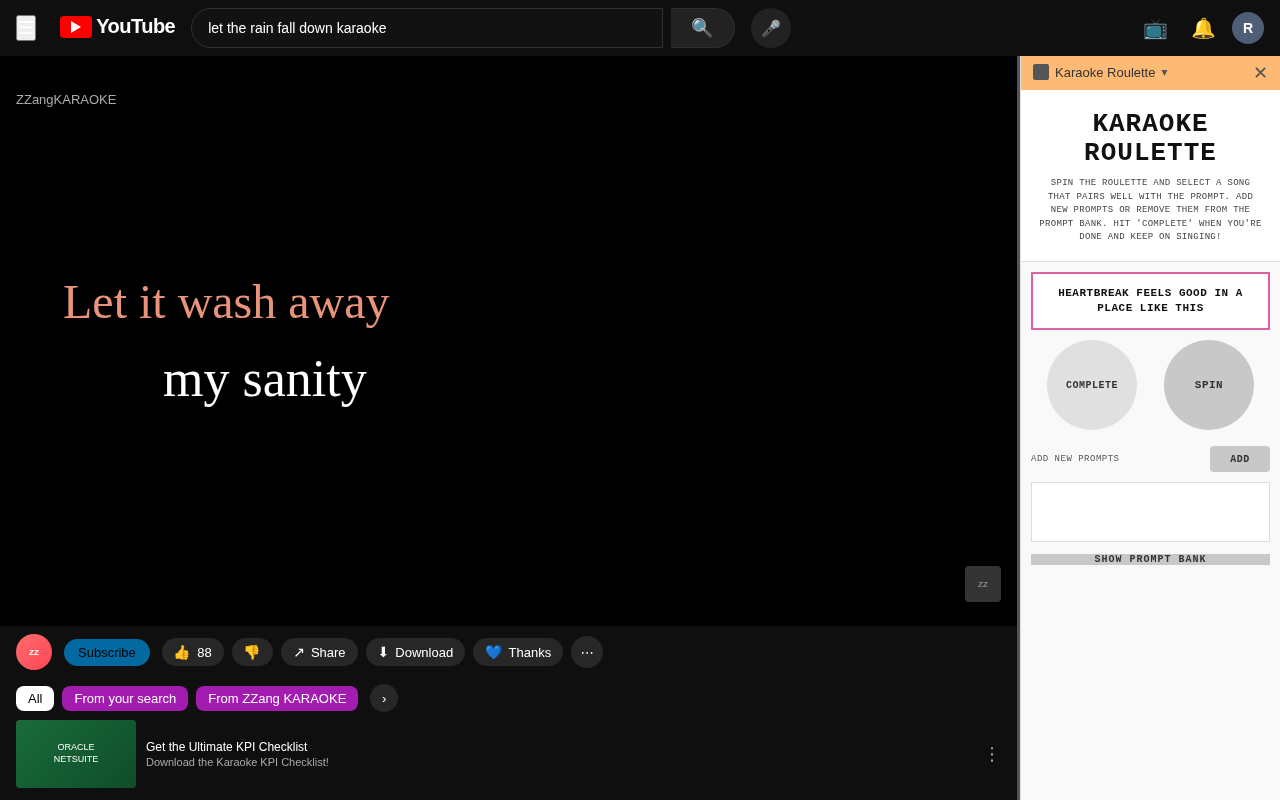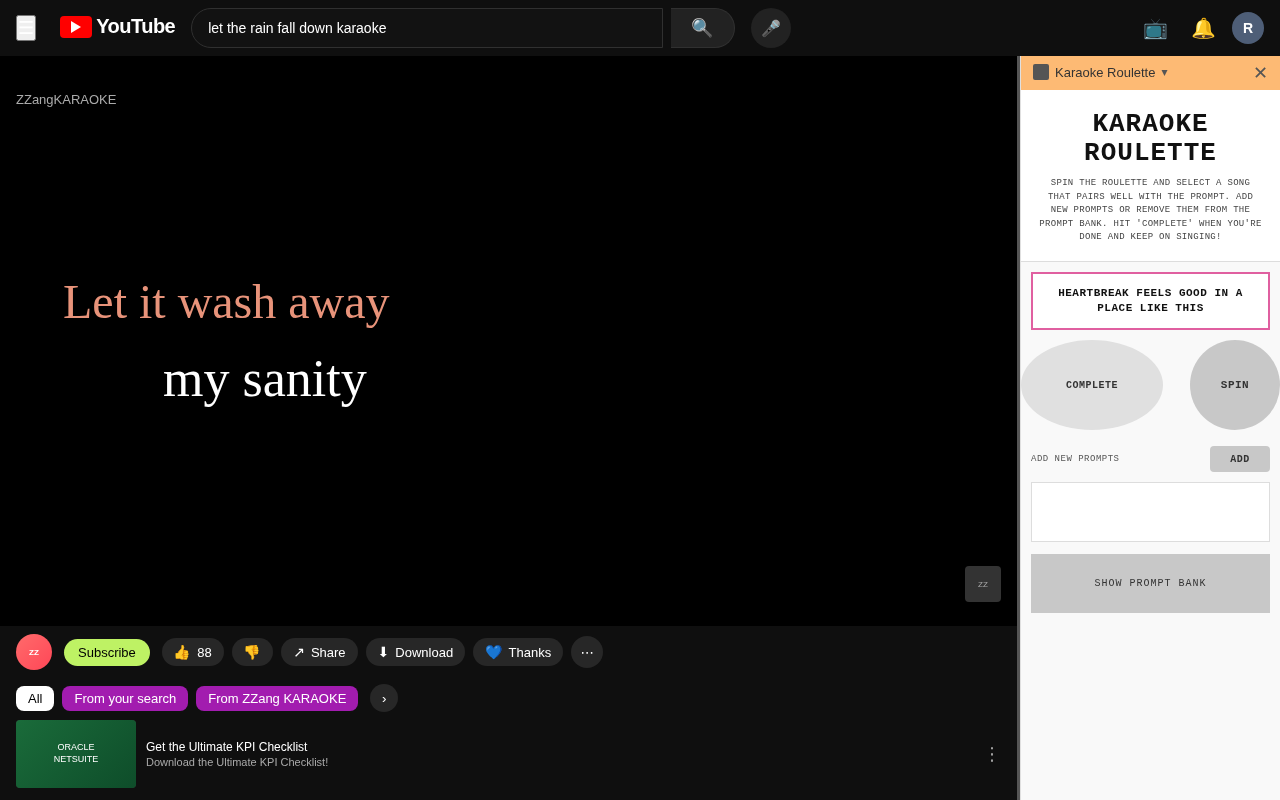--- a/index.html
+++ b/index.html
@@ -214,21 +214,21 @@
       color: #fff;
       font-size: 14px;
       font-weight: 500;
     }
     .channel-name {
       color: #aaa;
       font-size: 12px;
       margin-top: 1px;
     }
     .sub-btn {
-      background: #bef264;
+      background: #0369a1;
       color: #000;
       border: none;
       border-radius: 18px;
       padding: 6px 14px;
       font-size: 13px;
       font-weight: 500;
       cursor: pointer;
     }
 
     .action-btns {
@@ -403,21 +403,21 @@
       color: #111;
       font-weight: bold;
       letter-spacing: 0.5px;
       line-height: 1.4;
       text-transform: uppercase;
     }
 
     .kr-buttons-row {
       display: flex;
       gap: 27px;
-      padding: 0 0;
+      padding: 0 26px;
       margin-bottom: 10px;
     }
     .kr-btn-complete {
       flex: 1;
       background: #e0e0e0;
       border: none;
       border-radius: 50%;
       width: 90px; height: 90px;
       font-family: 'Courier New', monospace;
       font-size: 10px;
@@ -473,25 +473,25 @@
       margin: 0 10px 8px;
       background: #fff;
       border: 1px solid #ddd;
       height: 60px;
     }
 
     .kr-show-btn {
       margin: 4px 10px 10px;
       background: #c8c8c8;
       border: none;
-      padding: 24px;
+      padding: 0;
       width: calc(100% - 20px);
       font-family: 'Courier New', monospace;
       font-size: 10px;
-      font-weight: normal;
+      font-weight: bold;
       color: #333;
       cursor: pointer;
       letter-spacing: 1px;
       text-transform: uppercase;
     }
 
     .divider-line {
       width: 3px;
       background: #555;
       align-self: stretch;
@@ -599,21 +599,21 @@
       </div>
 
       <div class="suggestion-row">
         <div class="suggestion-thumb">
           <div class="suggestion-thumb-inner">
             <div class="suggestion-text">ORACLE<br>NETSUITE</div>
           </div>
         </div>
         <div class="suggestion-info">
           <div class="suggestion-title">Get the Ultimate KPI Checklist</div>
-          <div class="suggestion-meta">Download the Ultimate KPI Checklist!</div>
+          <div class="suggestion-meta">Download the Karaoke KPI Checklist!</div>
         </div>
         <button class="suggestion-more">⋮</button>
       </div>
     </div>
   </div>
 
   <div class="divider-line"></div>
 
   <div class="sidebar-panel">
     <div class="panel-header">

